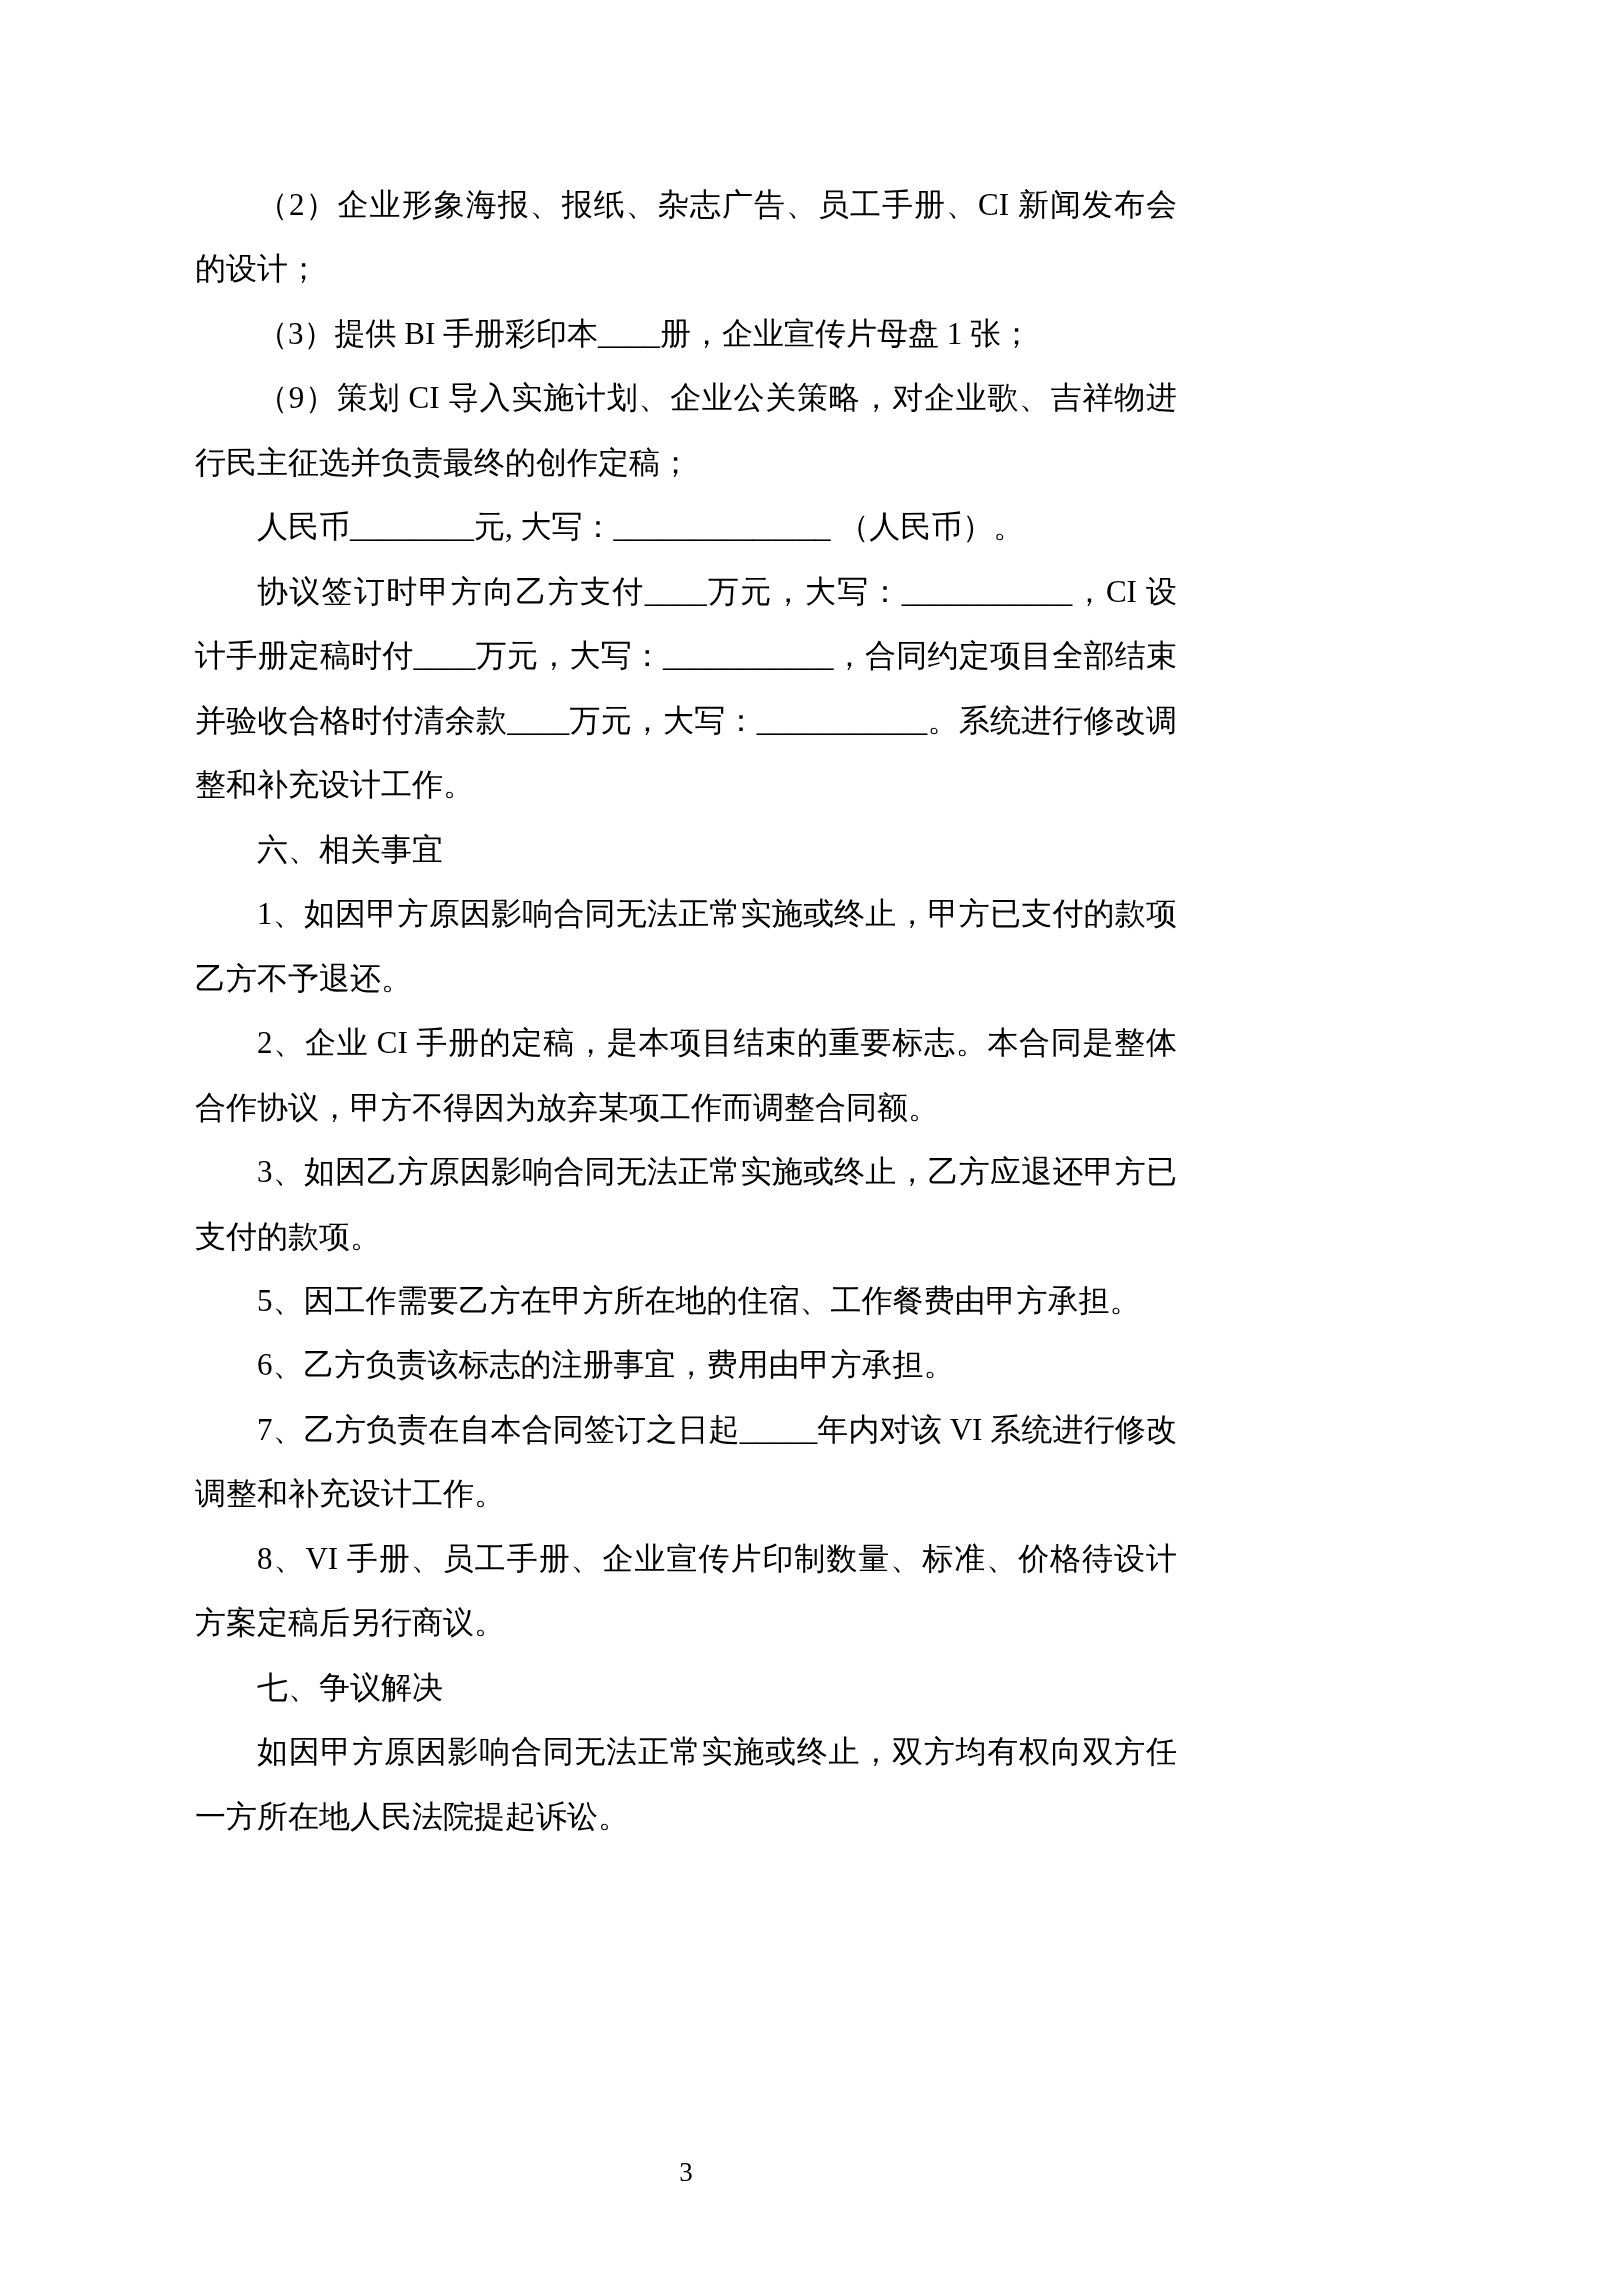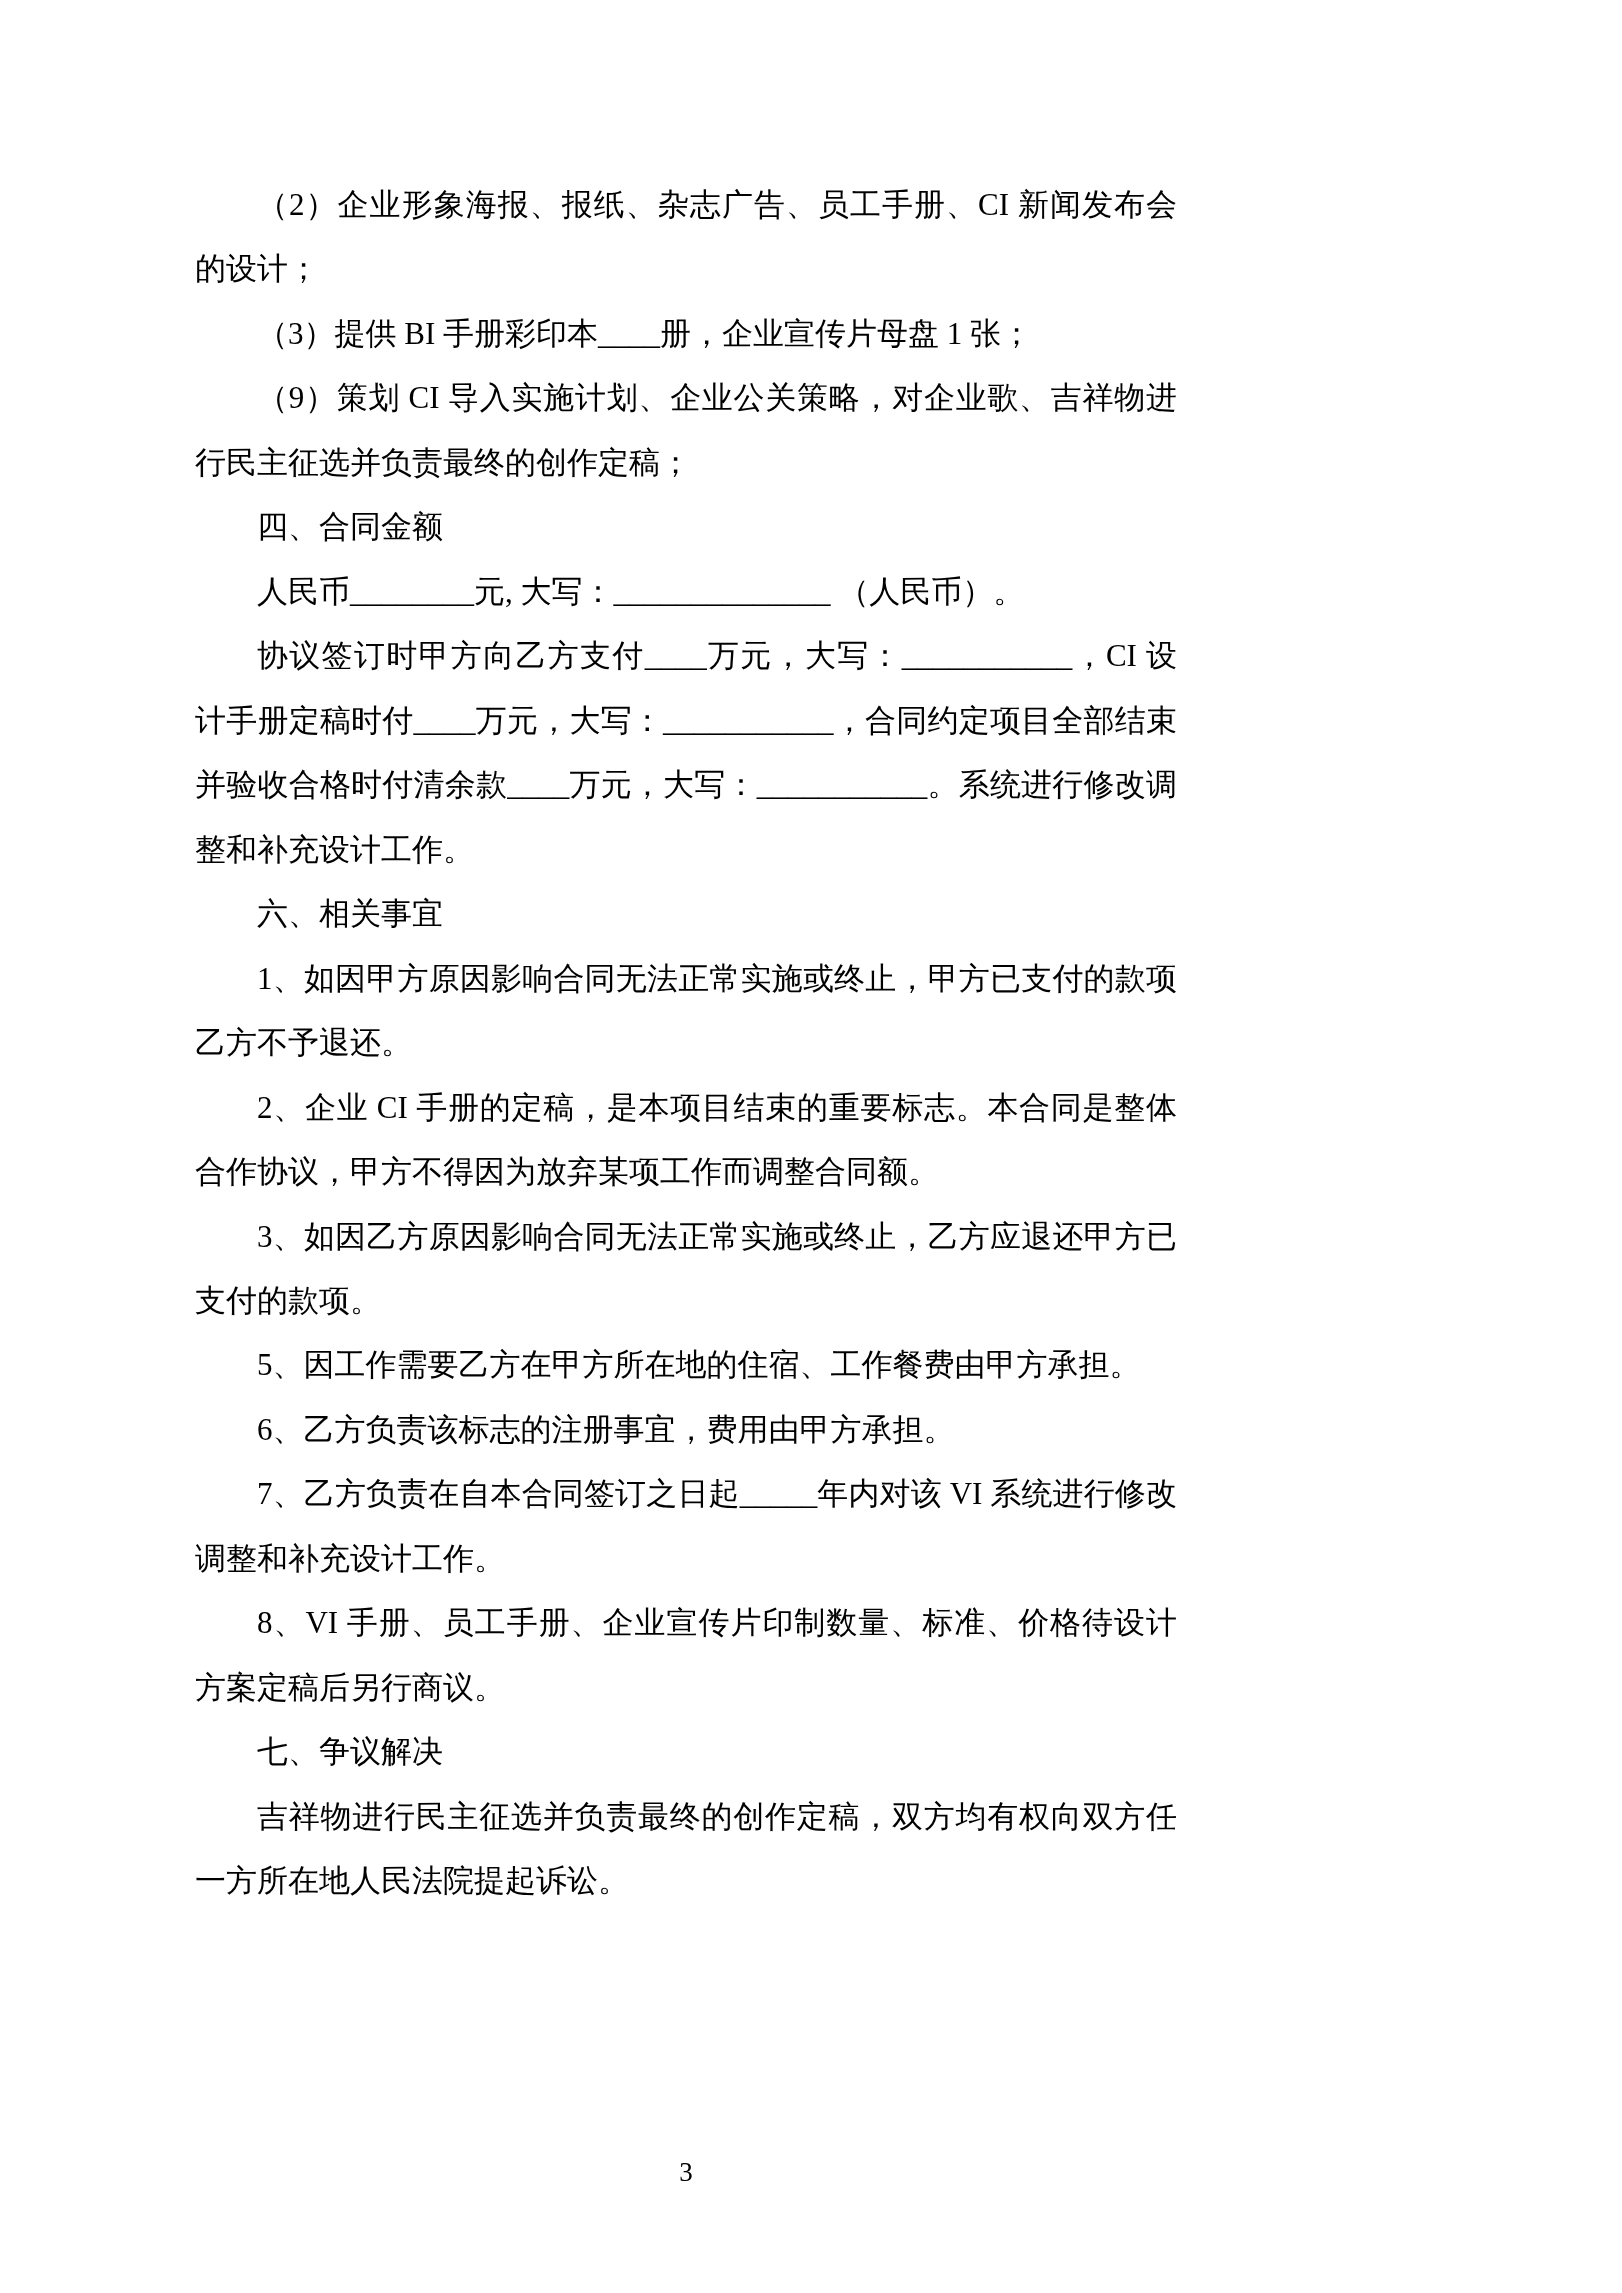--- a/index.html
+++ b/index.html
@@ -43,29 +43,28 @@
   }
 </style>
 </head>
 <body>
 
 <div class="page">
   <div class="content">
     <p>（2）企业形象海报、报纸、杂志广告、员工手册、CI 新闻发布会的设计；</p>
     <p>（3）提供 BI 手册彩印本____册，企业宣传片母盘 1 张；</p>
     <p>（9）策划 CI 导入实施计划、企业公关策略，对企业歌、吉祥物进行民主征选并负责最终的创作定稿；</p>
-    <p>四、合同金额</p>
     <p>人民币________元, 大写：______________ （人民币）。</p>
     <p>协议签订时甲方向乙方支付____万元，大写：___________，CI 设计手册定稿时付____万元，大写：___________，合同约定项目全部结束并验收合格时付清余款____万元，大写：___________。系统进行修改调整和补充设计工作。</p>
     <p>六、相关事宜</p>
     <p>1、如因甲方原因影响合同无法正常实施或终止，甲方已支付的款项乙方不予退还。</p>
     <p>2、企业 CI 手册的定稿，是本项目结束的重要标志。本合同是整体合作协议，甲方不得因为放弃某项工作而调整合同额。</p>
     <p>3、如因乙方原因影响合同无法正常实施或终止，乙方应退还甲方已支付的款项。</p>
     <p>5、因工作需要乙方在甲方所在地的住宿、工作餐费由甲方承担。</p>
     <p>6、乙方负责该标志的注册事宜，费用由甲方承担。</p>
     <p>7、乙方负责在自本合同签订之日起_____年内对该 VI 系统进行修改调整和补充设计工作。</p>
     <p>8、VI 手册、员工手册、企业宣传片印制数量、标准、价格待设计方案定稿后另行商议。</p>
     <p>七、争议解决</p>
-    <p>吉祥物进行民主征选并负责最终的创作定稿，双方均有权向双方任一方所在地人民法院提起诉讼。</p>
+    <p>如因甲方原因影响合同无法正常实施或终止，双方均有权向双方任一方所在地人民法院提起诉讼。</p>
   </div>
   <div class="page-number">3</div>
 </div>
 
 
 </body></html>

